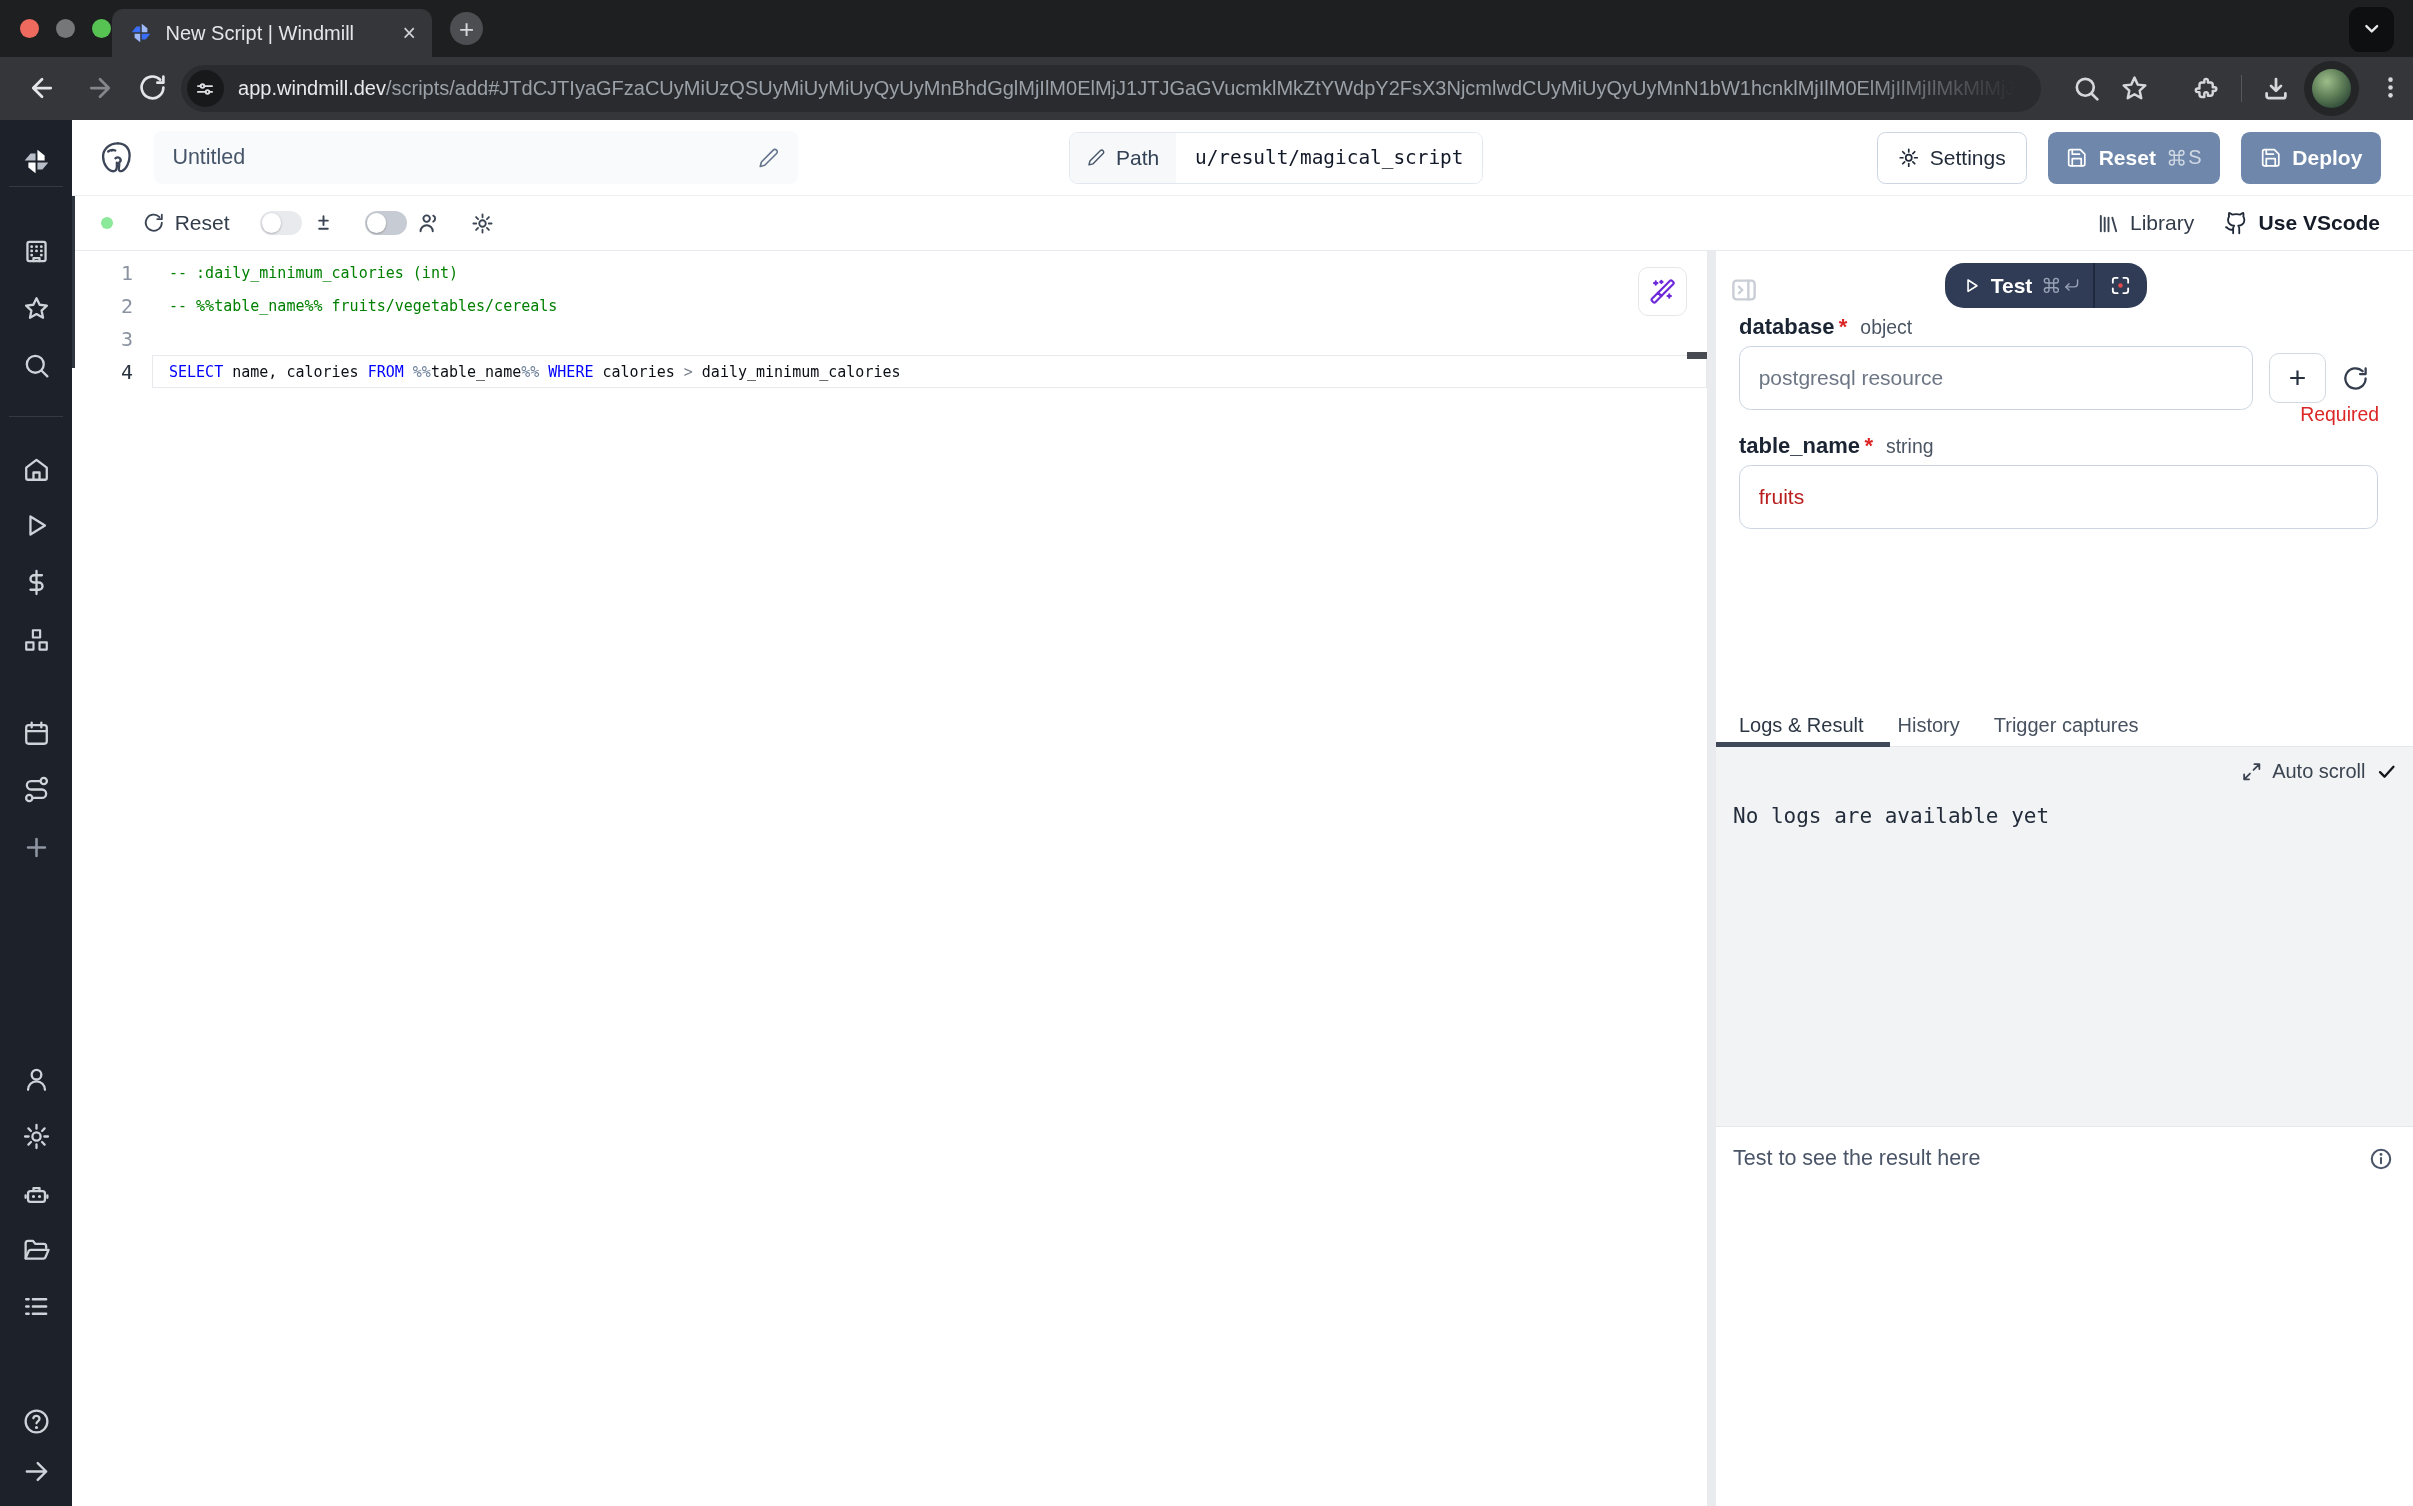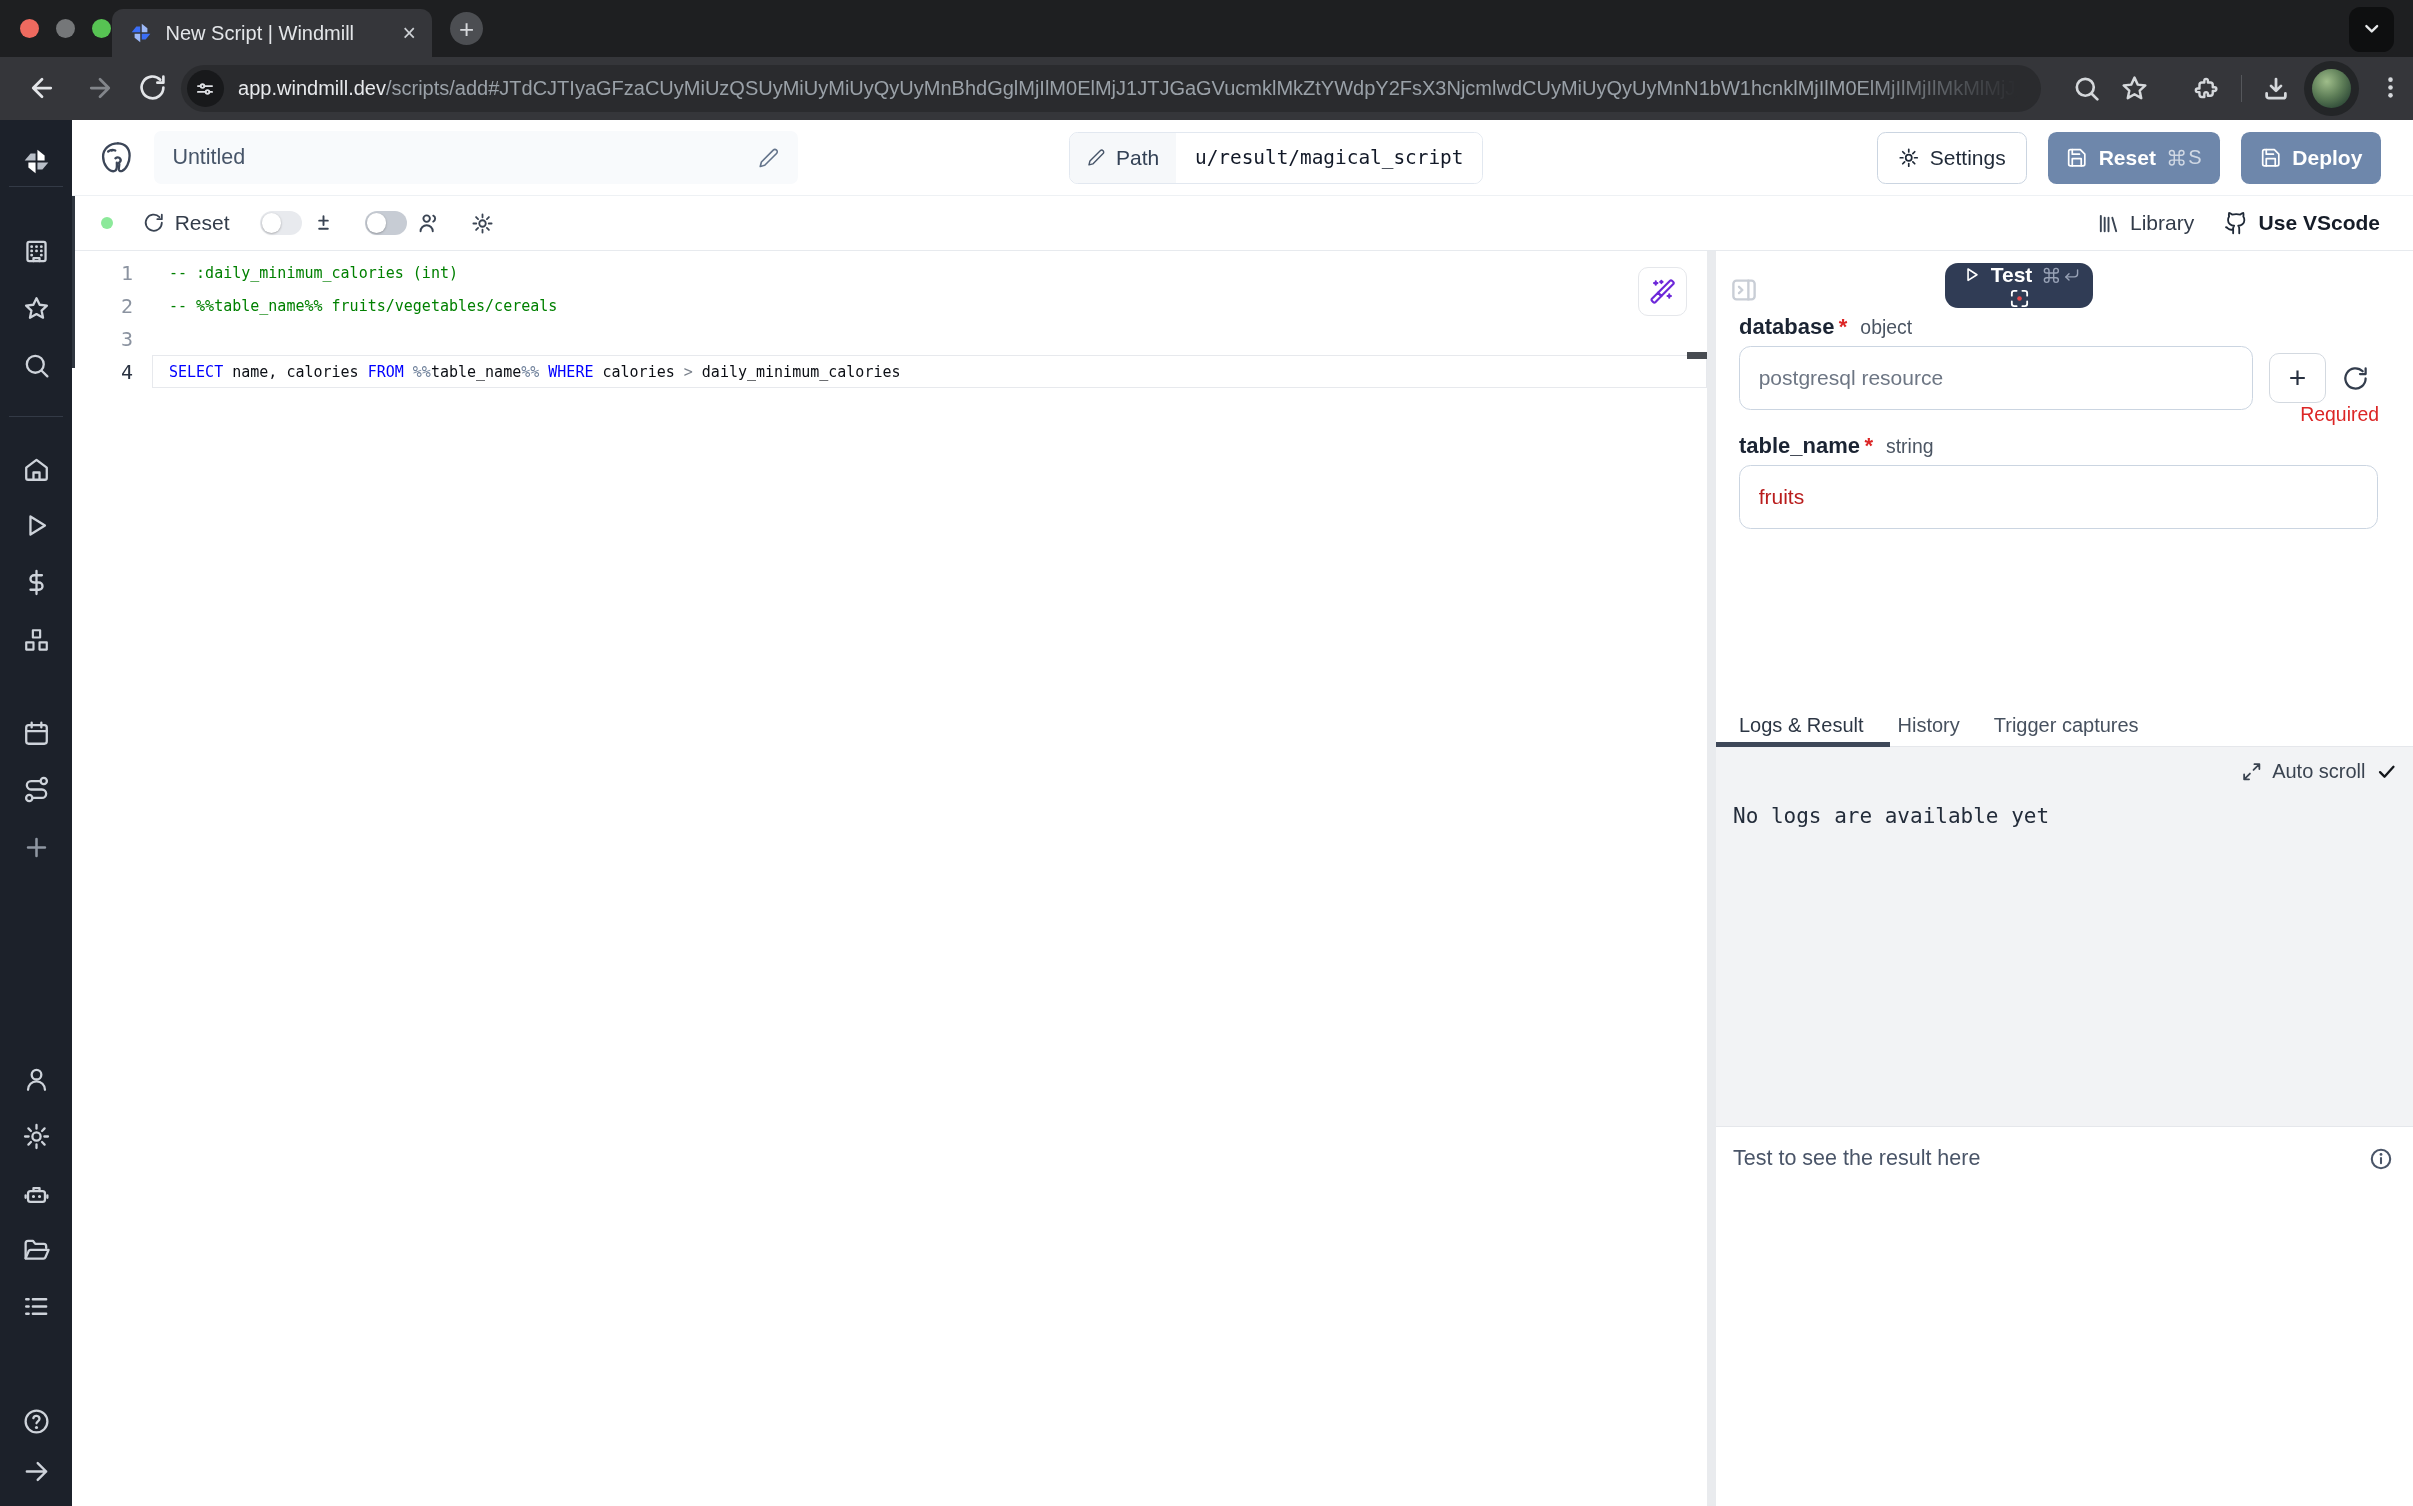--- a/index.html
+++ b/index.html
@@ -92,22 +92,22 @@
   .tok-comment{color:#008000}.tok-keyword{color:#0000ff}.tok-delim{color:#6f819b}
   .tok-operator{color:#7d848e}.tok-plain{color:#0b0e14}
   .wand-btn{position:absolute;top:16px;right:20px;width:49px;height:49px;border:1.4px solid #e5e7eb;border-radius:10px;
             background:#fff;display:flex;align-items:center;justify-content:center;color:#6d28d9;box-sizing:border-box;}
   .ruler-mark{position:absolute;right:0;top:101px;width:20px;height:6.5px;background:#474b51;}
   .splitter{width:9.3px;background:#e9ebee;flex:none;}
 
   
   .panel{width:697px;flex:none;position:relative;background:#fff;box-sizing:border-box;}
   .collapse-ic{position:absolute;left:13px;top:24.4px;color:#c9ced6;}
-  .test-group{position:absolute;left:229px;top:12.2px;height:45px;border-radius:13px;background:#303c55;
-              display:flex;align-items:center;color:#fff;flex-direction:column;}
+  .test-group{position:absolute;left:229px;top:12.2px;height:45px;border-radius:19px;background:#303c55;
+              display:flex;align-items:center;color:#fff;}
   .test-main{display:flex;align-items:center;gap:9.3px;padding:0 13px 0 17px;}
   .test-main .tlabel{font-size:21px;font-weight:bold;}
   .test-kbd{display:flex;align-items:center;gap:1.4px;color:#98a2b6;}
   .test-divider{width:1.4px;height:45px;background:#1f2940;}
   .test-capture{padding:0 14.4px;position:relative;display:flex;align-items:center;}
   .fld-label{position:absolute;left:23px;display:flex;align-items:baseline;gap:13px;}
   .fld-label .fname{font-size:22px;font-weight:bold;color:#1b2433;}
   .fld-label .req{color:#dc2626;font-size:22px;font-weight:bold;margin-left:-8.6px;}
   .fld-label .ftype{font-size:19.4px;color:#4b5563;}
   .fld-row{position:absolute;left:23px;display:flex;align-items:center;gap:16px;}

